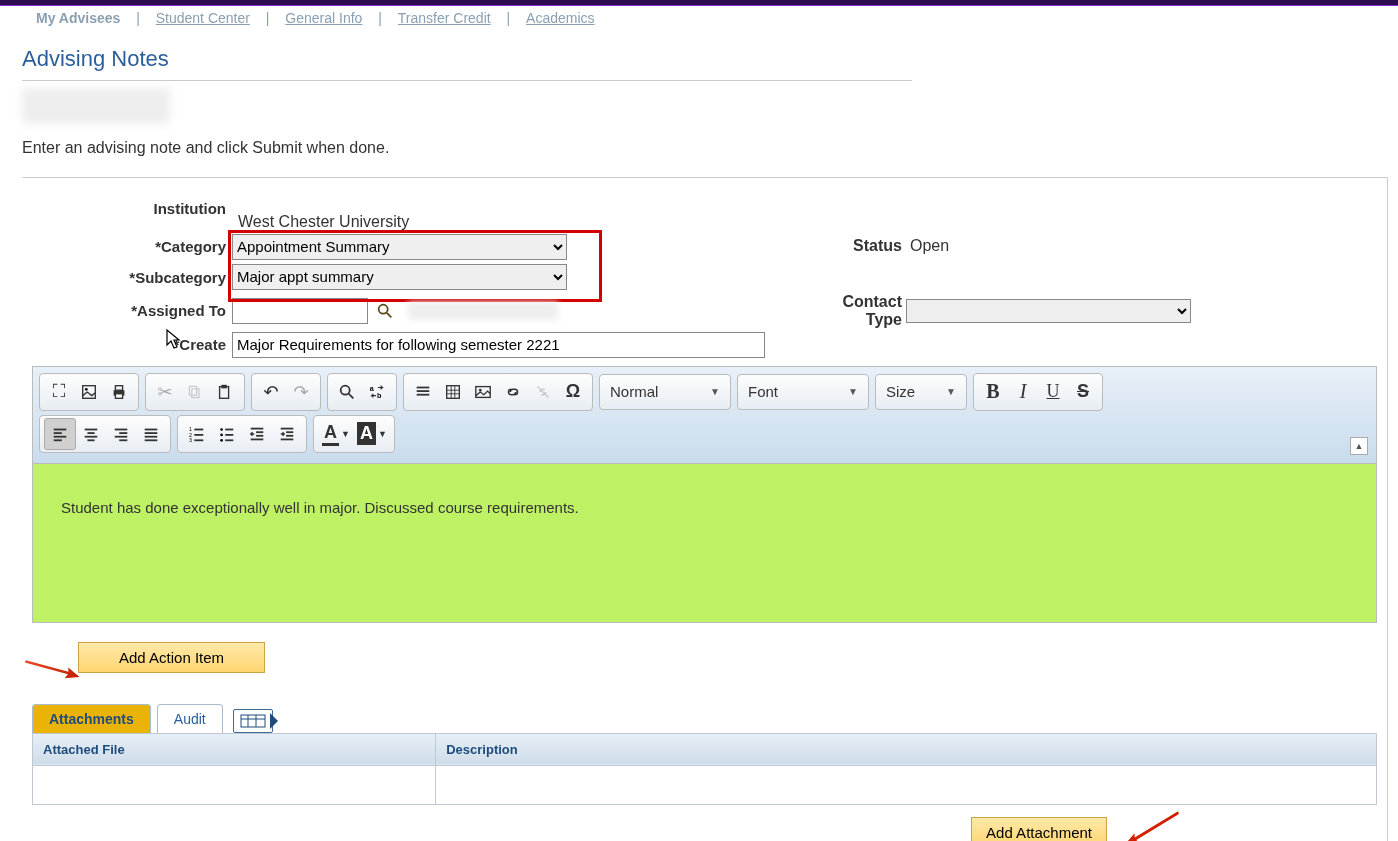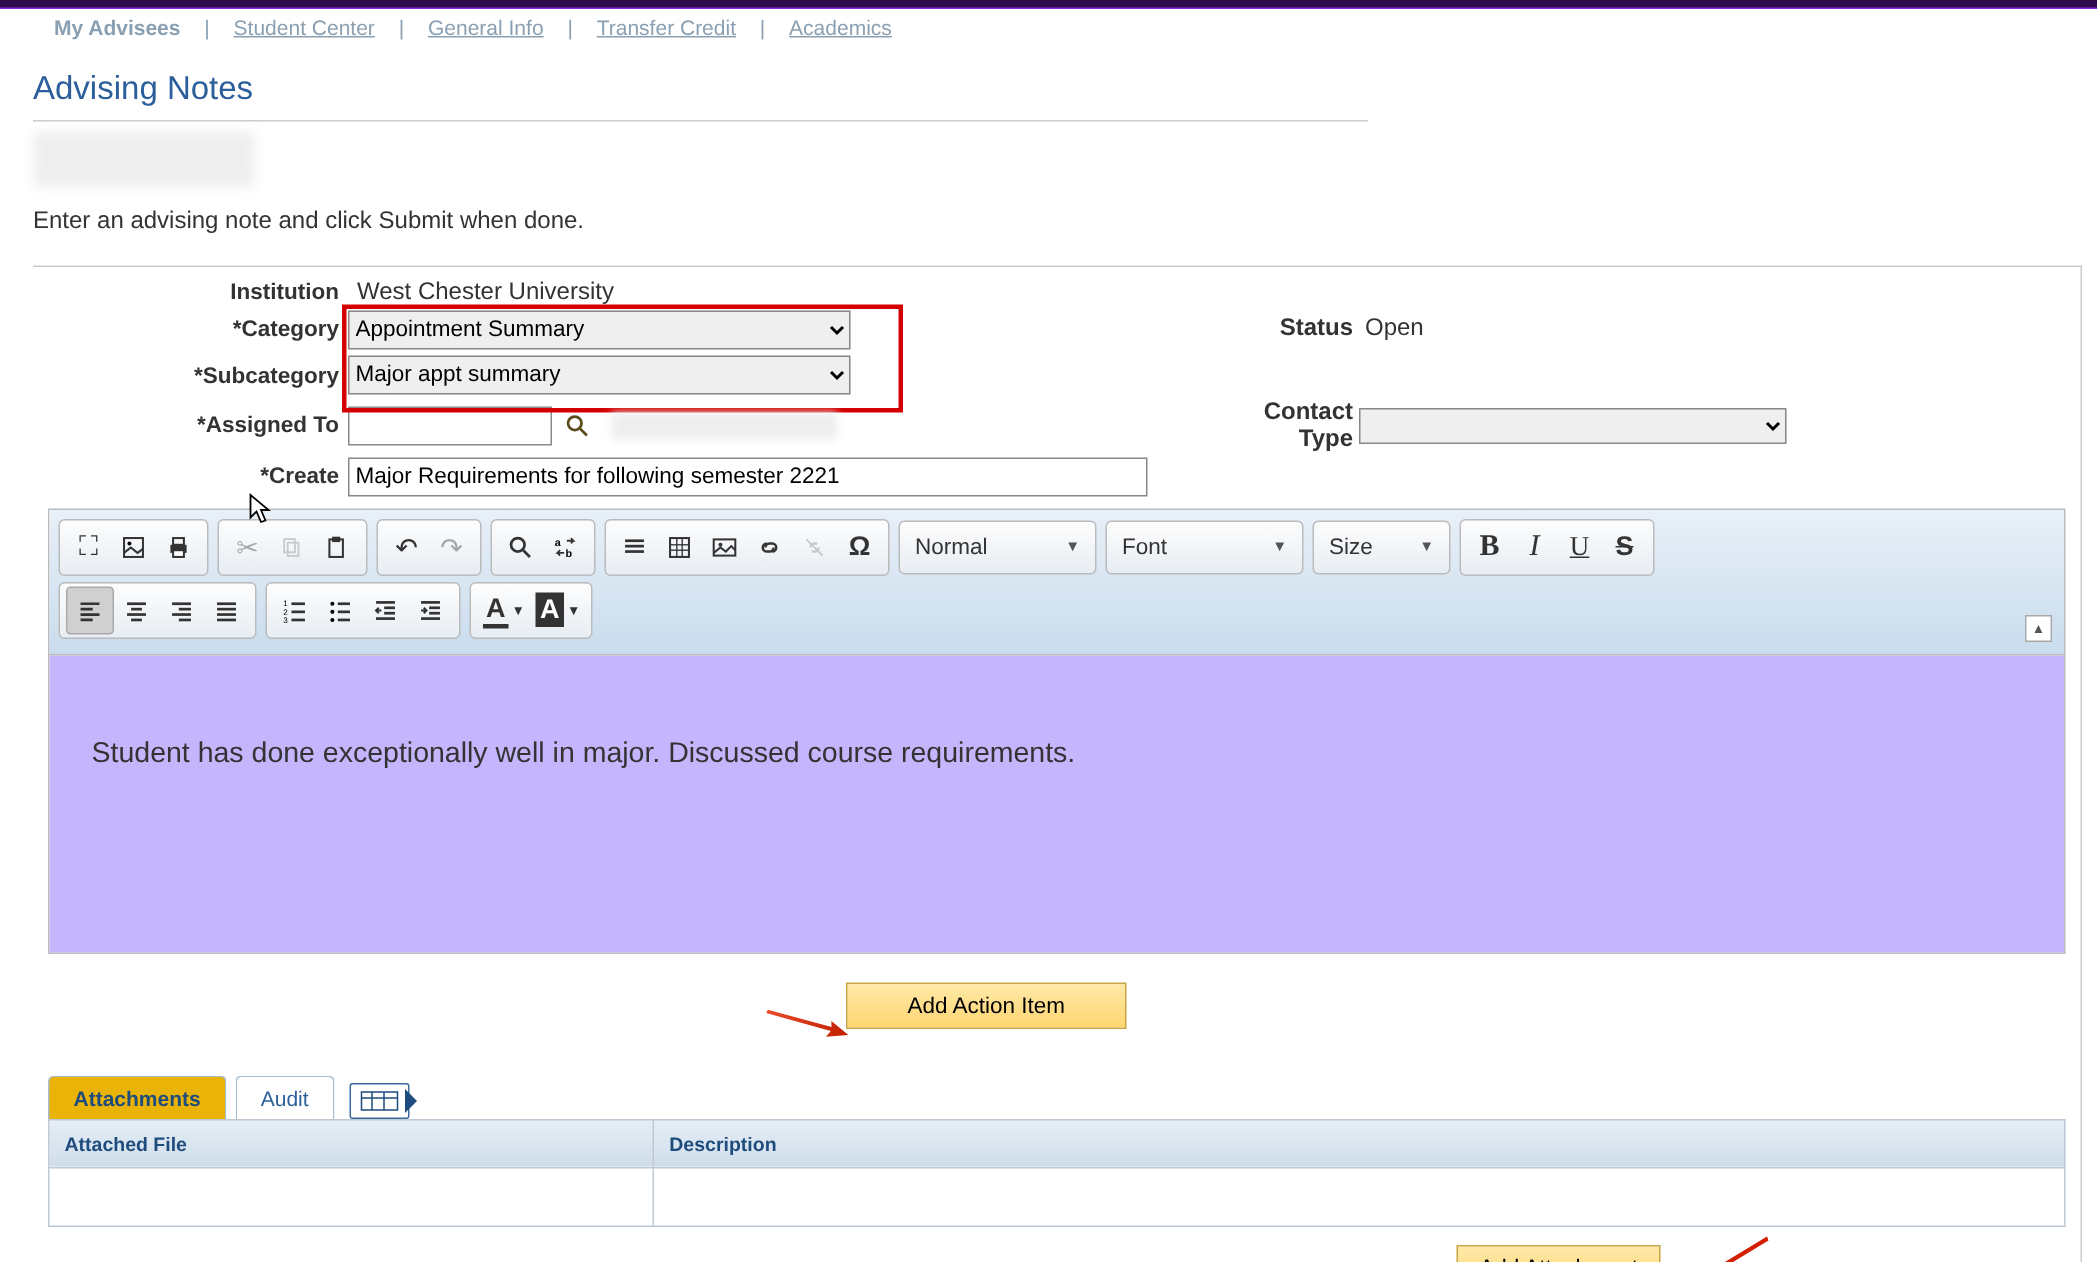--- a/index.html
+++ b/index.html
@@ -83,20 +83,21 @@
     font-size: 15px;
   }
   .label {
     text-align: right;
     font-weight: bold;
     padding-right: 6px;
   }
   .value {
     font-size: 16px;
     color: #333;
+    margin-top: 27px;
   }
   select.wide {
     width: 335px;
     height: 26px;
     font-size: 15px;
     border: 1px solid #888;
   }
   .highlight-frame {
     border: 3px solid #d40000;
     padding: 2px;
@@ -211,29 +212,29 @@
     bottom: 8px;
     display: flex;
     align-items: center;
     justify-content: center;
     font-size: 9px;
     color: #555;
     cursor: pointer;
   }
   .editor-body {
     min-height: 88px;
-    padding: 55px 28px;
-    font-size: 19px;
+    padding: 35px 28px;
+    font-size: 15px;
     color: #333;
-    background: #c4b5fd;
+    background: #bef264;
     outline: none;
   }
   .action-row {
     display: flex;
-    justify-content: center;
+    justify-content: flex-start;
     padding: 14px 150px 0 0;
     align-items: center;
   }
   .action-btn {
     background: linear-gradient(#ffe9a8, #ffd571);
     border: 1px solid #c8a442;
     padding: 6px 40px;
     font-size: 15px;
     cursor: pointer;
   }

